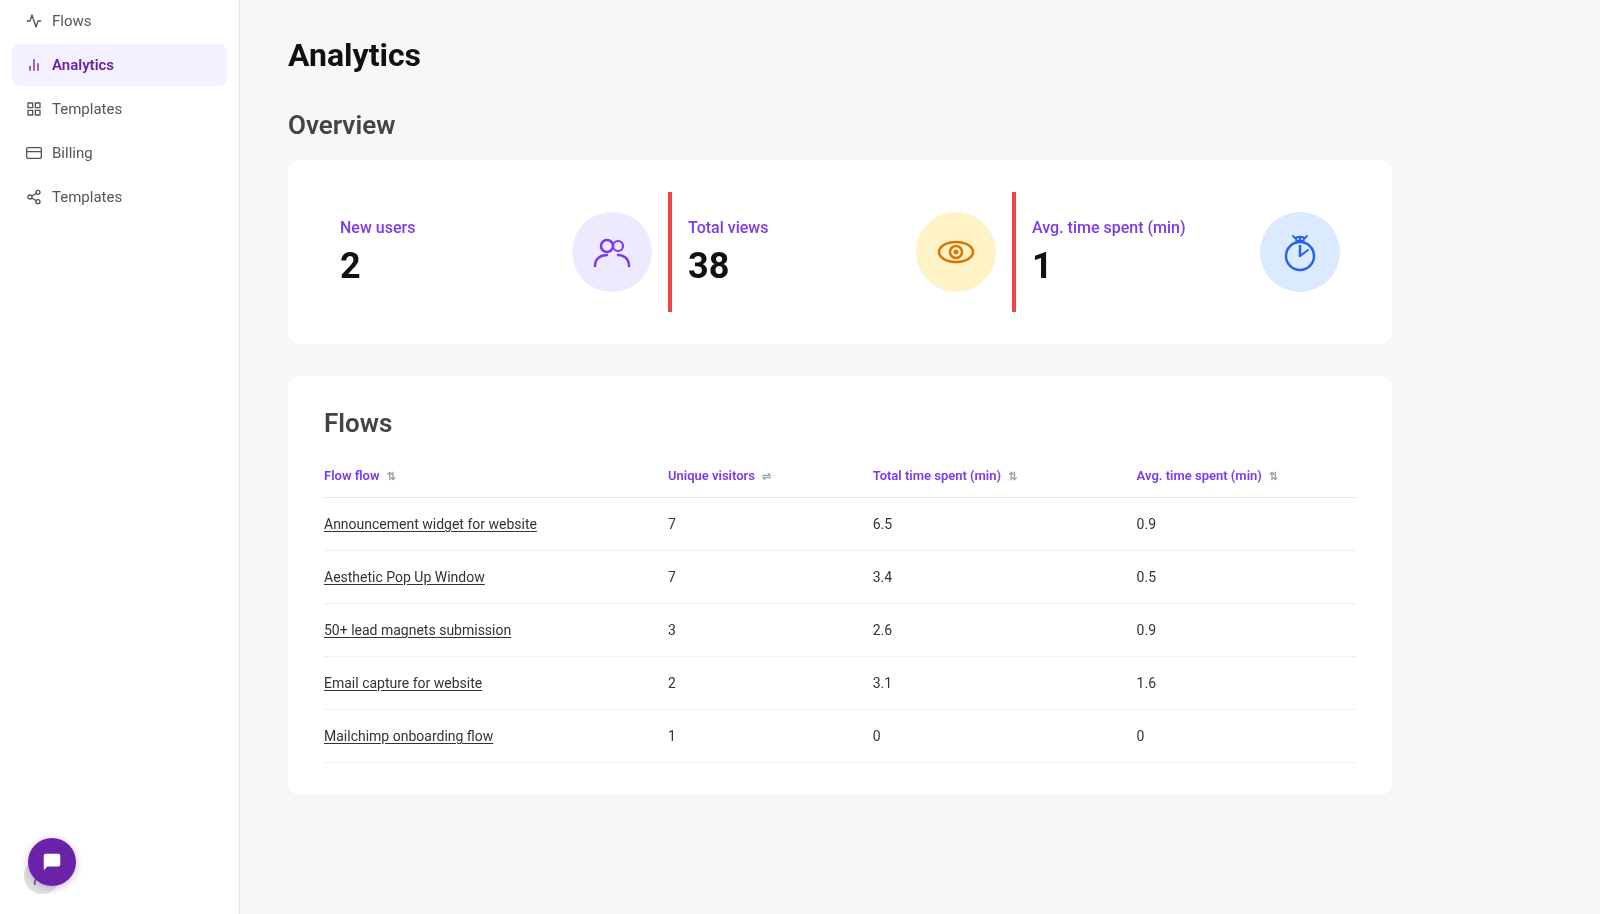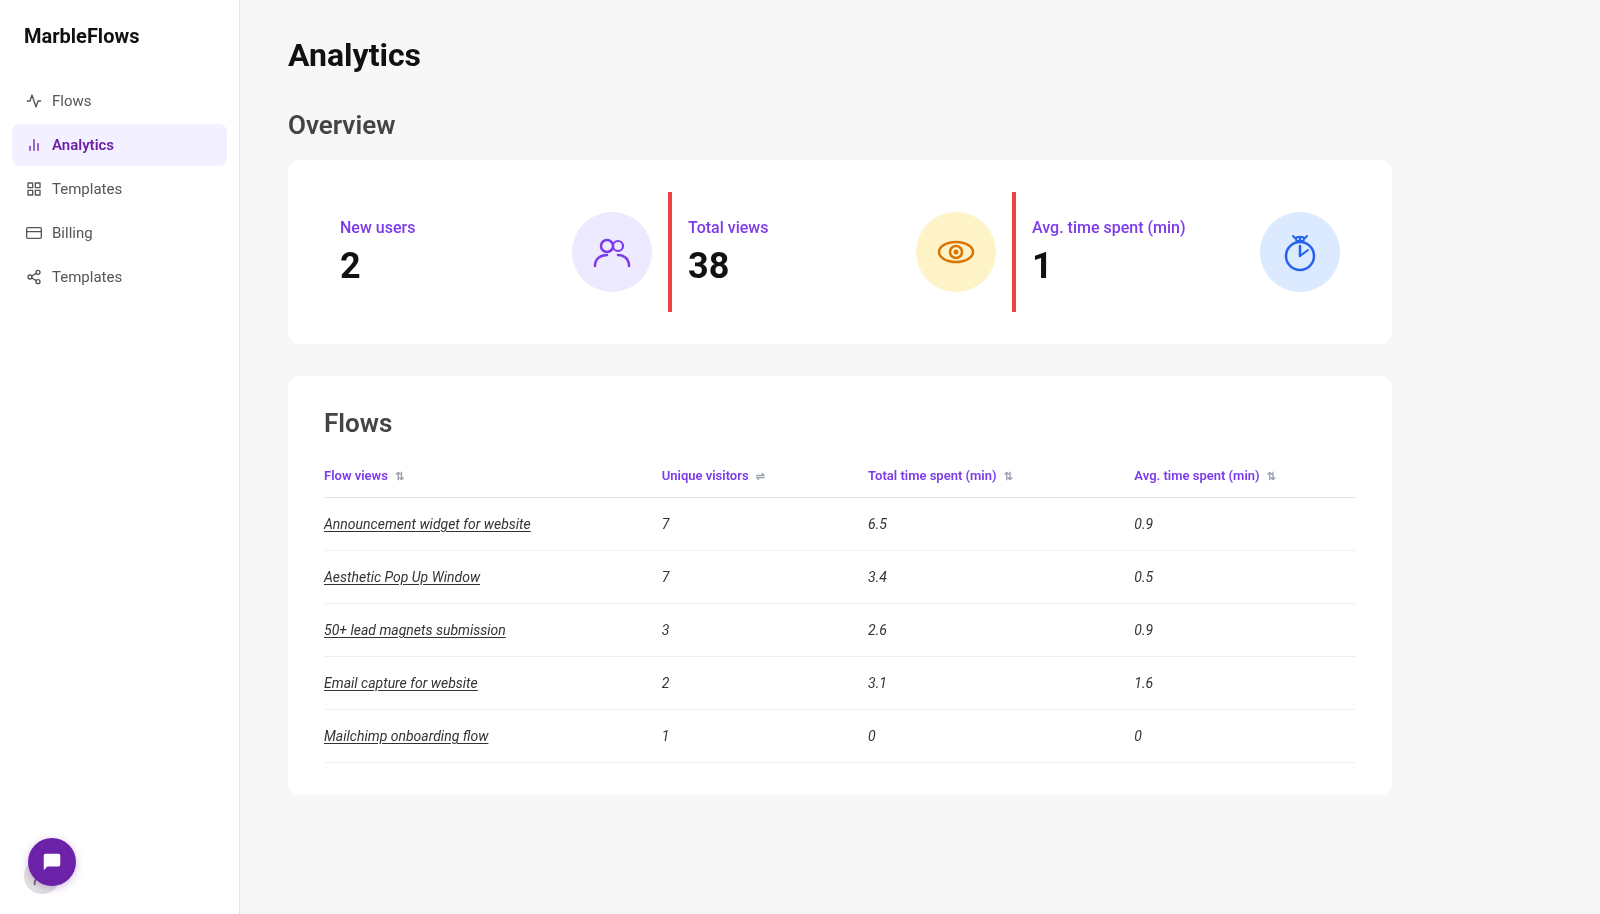--- a/index.html
+++ b/index.html
@@ -174,39 +174,37 @@
       margin-left: 4px;
       font-size: 11px;
       color: #9ca3af;
       vertical-align: middle;
     }
     .flows-table td {
       padding: 18px 0;
       font-size: 14px;
       color: #333;
       border-bottom: 1px solid #f0f0f0;
-      font-style: italic;
     }
     .flows-table td a {
       color: #333;
       text-decoration: underline;
       text-underline-offset: 2px;
     }
     .flows-table th:nth-child(2),
     .flows-table td:nth-child(2) { padding-left: 40px; }
     .flows-table th:nth-child(3),
     .flows-table td:nth-child(3) { padding-left: 40px; }
     .flows-table th:nth-child(4),
     .flows-table td:nth-child(4) { padding-left: 40px; }
   </style>
 </head>
 <body>
 
 <aside class="sidebar">
-  <div class="sidebar-logo">MarbleFlows</div>
   <nav class="sidebar-nav">
 
     <div class="sidebar-item">
       <span class="icon">
         <svg width="16" height="16" viewBox="0 0 24 24" fill="none" stroke="currentColor" stroke-width="2" stroke-linecap="round" stroke-linejoin="round">
             <path d="M22 12h-4l-3 9L9 3l-3 9H2"></path>
           </svg>
       </span>
       <span>Flows</span>
     </div>
@@ -342,21 +340,21 @@
       </div>
     </div>
 
     <div class="flows-section">
       <h2 class="section-title">Flows</h2>
 
       <table class="flows-table">
         <thead>
           <tr>
             <th>
-              <span>Flow views</span>
+              <span>Flow flow</span>
               <span class="sort-icon">⇅</span>
             </th>
             <th>
               <span>Unique visitors</span>
               <span class="sort-icon">⇌</span>
             </th>
             <th>
               <span>Total time spent (min)</span>
               <span class="sort-icon">⇅</span>
             </th>

